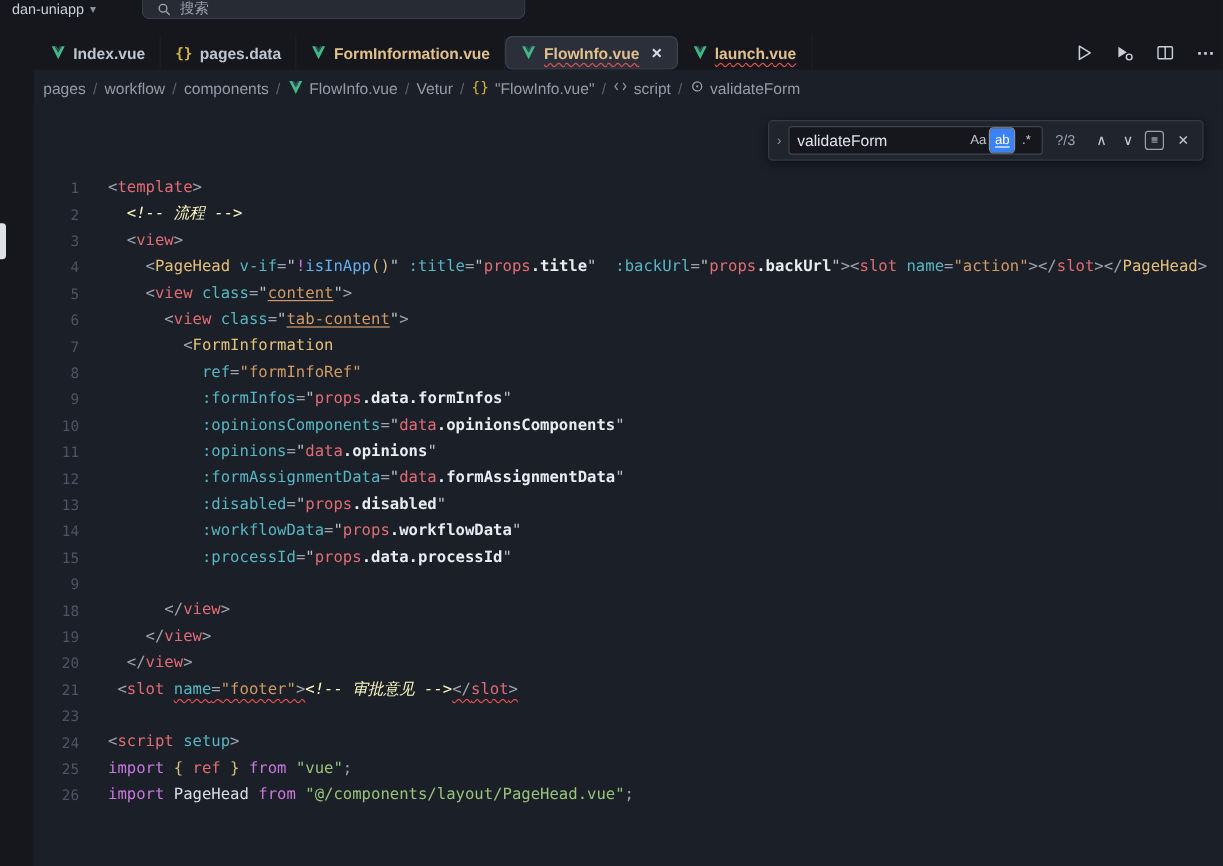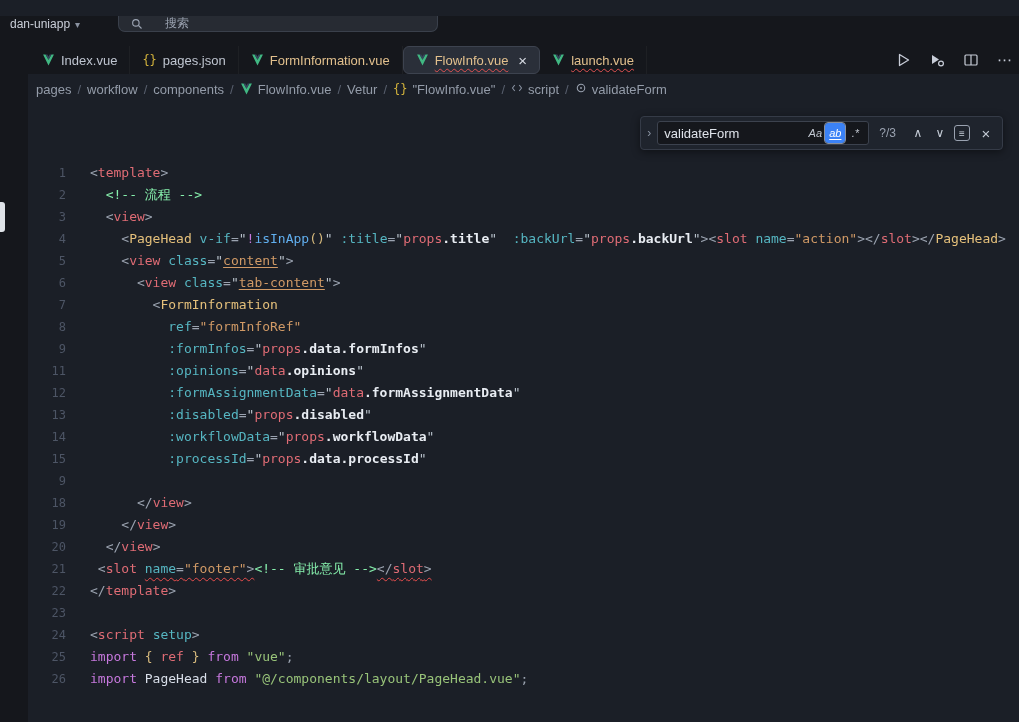--- a/index.html
+++ b/index.html
@@ -1,32 +1,32 @@
 <!DOCTYPE html>
 <html><head>
 <meta charset="utf-8">
 <style>
   * { margin:0; padding:0; box-sizing:border-box; }
   html,body { width:1019px; height:722px; overflow:hidden; background:#1b1f27;
               font-family:"Liberation Sans", sans-serif; }
   .window { width:1019px; height:722px; display:flex; flex-direction:column; }
 
   
-  .titlebar { height:30px; background:#15171c; position:relative; flex:0 0 auto;margin-top:16px; }
+  .titlebar { height:30px; background:#15171c; position:relative; flex:0 0 auto; }
   .tb-row { height:16px; display:flex; align-items:center; padding-left:10px; gap:5px;
             font-size:12px; color:#c9ced8; overflow:hidden; }
   .tb-caret { color:#8a92a0; font-size:10px; }
   .cmd-center { position:absolute; left:118px; top:0; width:320px; height:16px;
                 background:#272b33; border:1px solid #3a404b; border-top:none;
                 border-radius:0 0 7px 7px; display:flex; align-items:center;
-                gap:22px; padding-left:12px; color:#99a1af; font-size:12px; }
+                gap:7px; padding-left:12px; color:#99a1af; font-size:12px; }
 
   
   .tabbar { height:28px; background:#15171c; display:flex; align-items:stretch;
-            padding-left:30px; flex:0 0 auto; }
+            padding-left:30px; flex:0 0 auto;font-weight:bold; }
   .tabs { display:flex; align-items:stretch; }
   .tab { display:flex; align-items:center; gap:6px; padding:0 12px; font-size:13px;
          border-right:1px solid rgba(255,255,255,0.04); cursor:pointer; }
   .tab-label { color:#bfc5d0; white-space:nowrap; }
   .tab.active { background:#2a2f39; border:1px solid #3d434f; border-radius:6px; }
   .tab.st-modified .tab-label { color:#e2c08d;text-align:right; }
   .tab.st-added .tab-label { color:#73c991; }
   .tab.st-error .tab-label { color:#e2c08d;
        text-decoration-line:underline; text-decoration-style:wavy;
        text-decoration-color:#e05252; text-decoration-thickness:1px; text-underline-offset:3px; }
@@ -53,40 +53,40 @@
   
   .editor { position:relative; flex:1; background:#1b1f27; overflow:hidden; }
   .code { padding-top:58px; font-family:"DejaVu Sans Mono", monospace; font-size:13px; }
   .line { display:flex; height:22px; line-height:22px; }
   .ln { flex:0 0 38px; text-align:right; color:#4d5565; font-size:12px; }
   .lt { white-space:pre; padding-left:24px; color:#abb2bf; }
 
   .p{color:#9ba3b0} .tag{color:#e06c75} .cmp{color:#e5c07b} .attr{color:#56b6c2}
   .q{color:#b9c2cc} .str{color:#d19a66} .var{color:#e06c75}
   .prop{color:#e8ecf2;font-weight:600} .fn{color:#61afef} .op{color:#c678dd}
-  .kw{color:#c678dd} .strg{color:#98c379} .cm{color:#86efac;}
+  .kw{color:#c678dd} .strg{color:#98c379} .cm{color:#fef9c3;font-style:italic}
   .br{color:#d7ba7d} .def{color:#d8dee9}
   .u{text-decoration:underline; text-underline-offset:2px;}
   .sq{text-decoration-line:underline; text-decoration-style:wavy;
       text-decoration-color:#e84e4e; text-decoration-thickness:1px; text-underline-offset:4px;}
 
   
   .find-widget { position:absolute; top:12px; right:16px; height:34px;
                  background:#1f242d; border:1px solid #353b47; border-radius:4px;
                  box-shadow:0 2px 8px rgba(0,0,0,.45); display:flex; align-items:center;
                  padding:0 6px 0 0; z-index:5; }
   .find-toggle { width:16px; height:100%; display:flex; align-items:center;
                  justify-content:center; color:#8a93a2; font-size:12px; cursor:pointer; }
   .find-input-wrap { width:212px; height:24px; background:#15171c; border:1px solid #3c424e;
                      border-radius:3px; display:flex; align-items:center; padding:0 3px 0 6px; }
   .find-input { flex:1; min-width:0; background:transparent; border:none; outline:none;
                 color:#dfe3ea; font-size:13px; font-family:"Liberation Sans", sans-serif; }
   .find-opt { flex:0 0 auto; min-width:20px; height:20px; display:flex; align-items:center;
               justify-content:center; color:#c2c8d2; font-size:11px; border-radius:3px;
-              cursor:pointer; padding:0 2px;font-style:italic; }
+              cursor:pointer; padding:0 2px; }
   .find-opt.wholeword { text-decoration:underline; text-underline-offset:2px; }
   .find-opt.active { background:#3b82f6; outline:1px solid #888f9b; color:#ffffff; }
   .find-count { color:#9aa2b0; font-size:12px; margin:0 10px; white-space:nowrap; }
   .find-btn { width:20px; height:20px; display:flex; align-items:center; justify-content:center;
               color:#c5ccd6; font-size:12px; cursor:pointer; margin-left:2px; }
   .find-btn.selbox { font-size:10px; border:1px solid #9aa2b0; border-radius:3px;
                      width:16px; height:16px; margin:0 4px; }
   .find-btn.close { font-size:15px; }
 </style>
 </head>
@@ -114,21 +114,21 @@
           <span class="tab-icon">
             <svg viewBox="0 0 24 22" aria-hidden="true">
               <path fill="#41b883" d="M2 1h4.6L12 10.4 17.4 1H22L12 21z"></path>
               <path fill="#35495e" d="M6.6 1h3.2L12 5.2 14.2 1h3.2L12 10.4z"></path>
             </svg>
           </span>
           <span class="tab-label">Index.vue</span>
         </div>
         <div class="tab st-normal">
           <span class="tab-icon json-braces">{}</span>
-          <span class="tab-label">pages.json</span>
+          <span class="tab-label">pages.data</span>
         </div>
         <div class="tab st-modified">
           <span class="tab-icon">
             <svg viewBox="0 0 24 22" aria-hidden="true">
               <path fill="#41b883" d="M2 1h4.6L12 10.4 17.4 1H22L12 21z"></path>
               <path fill="#35495e" d="M6.6 1h3.2L12 5.2 14.2 1h3.2L12 10.4z"></path>
             </svg>
           </span>
           <span class="tab-label">FormInformation.vue</span>
         </div>
@@ -270,20 +270,24 @@
             </div>
             <div class="line">
               <span class="ln">8</span>
               <span class="lt"><span class="p">          </span><span class="attr">ref</span><span class="p">=</span><span class="str">"formInfoRef"</span></span>
             </div>
             <div class="line">
               <span class="ln">9</span>
               <span class="lt"><span class="p">          </span><span class="attr">:formInfos</span><span class="p">=</span><span class="q">"</span><span class="var">props</span><span class="prop">.data.formInfos</span><span class="q">"</span></span>
             </div>
             <div class="line">
+              <span class="ln">10</span>
+              <span class="lt"><span class="p">          </span><span class="attr">:opinionsComponents</span><span class="p">=</span><span class="q">"</span><span class="var">data</span><span class="prop">.opinionsComponents</span><span class="q">"</span></span>
+            </div>
+            <div class="line">
               <span class="ln">11</span>
               <span class="lt"><span class="p">          </span><span class="attr">:opinions</span><span class="p">=</span><span class="q">"</span><span class="var">data</span><span class="prop">.opinions</span><span class="q">"</span></span>
             </div>
             <div class="line">
               <span class="ln">12</span>
               <span class="lt"><span class="p">          </span><span class="attr">:formAssignmentData</span><span class="p">=</span><span class="q">"</span><span class="var">data</span><span class="prop">.formAssignmentData</span><span class="q">"</span></span>
             </div>
             <div class="line">
               <span class="ln">13</span>
               <span class="lt"><span class="p">          </span><span class="attr">:disabled</span><span class="p">=</span><span class="q">"</span><span class="var">props</span><span class="prop">.disabled</span><span class="q">"</span></span>
@@ -309,24 +313,20 @@
             </div>
             <div class="line">
               <span class="ln">20</span>
               <span class="lt"><span class="p">  &lt;/</span><span class="tag">view</span><span class="p">&gt;</span></span>
             </div>
             <div class="line">
               <span class="ln">21</span>
               <span class="lt"><span class="p"> &lt;</span><span class="tag">slot</span><span class="p"> </span><span class="attr sq">name</span><span class="p sq">=</span><span class="str sq">"footer"</span><span class="p sq">&gt;</span><span class="cm">&lt;!-- 审批意见 --&gt;</span><span class="p sq">&lt;/</span><span class="tag sq">slot</span><span class="p sq">&gt;</span></span>
             </div>
             <div class="line">
-              <span class="ln">22</span>
-              <span class="lt"><span class="p">&lt;/</span><span class="tag">template</span><span class="p">&gt;</span></span>
-            </div>
-            <div class="line">
               <span class="ln">23</span>
               <span class="lt"></span>
             </div>
             <div class="line">
               <span class="ln">24</span>
               <span class="lt"><span class="p">&lt;</span><span class="tag">script</span><span class="p"> </span><span class="attr">setup</span><span class="p">&gt;</span></span>
             </div>
             <div class="line">
               <span class="ln">25</span>
               <span class="lt"><span class="kw">import</span><span class="p"> </span><span class="br">{</span><span class="p"> </span><span class="var">ref</span><span class="p"> </span><span class="br">}</span><span class="p"> </span><span class="kw">from</span><span class="p"> </span><span class="strg">"vue"</span><span class="p">;</span></span>

